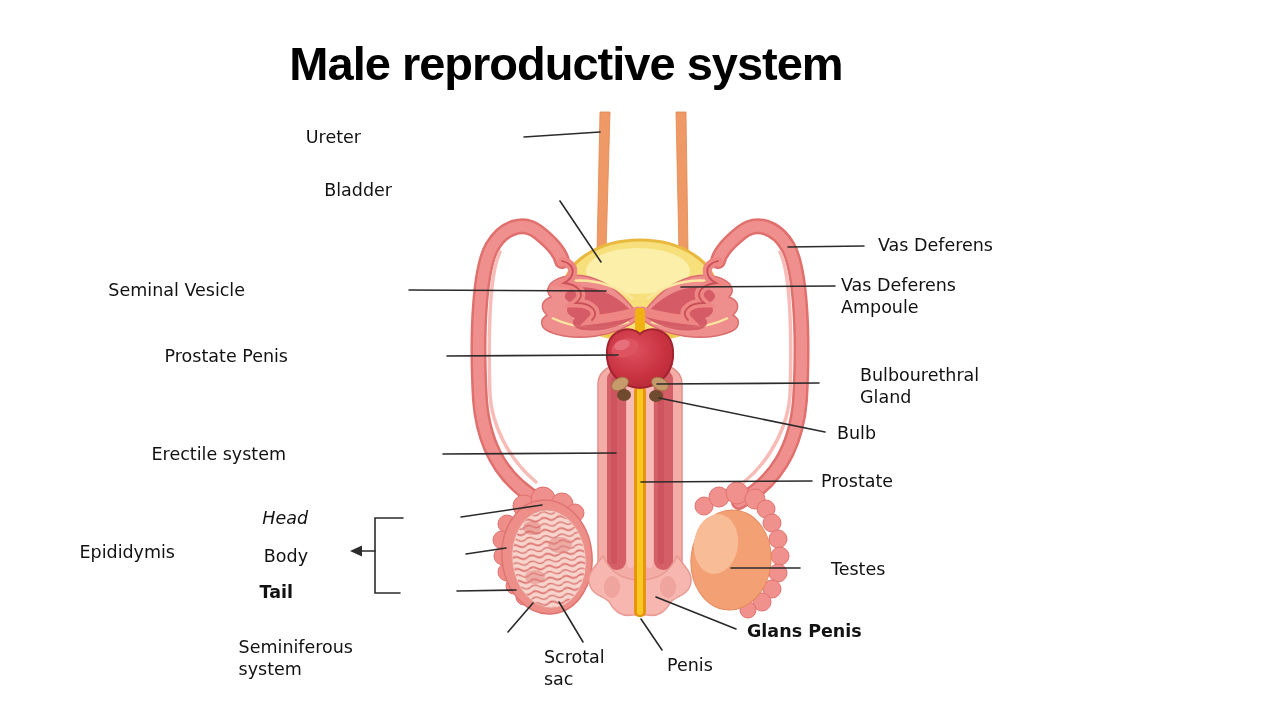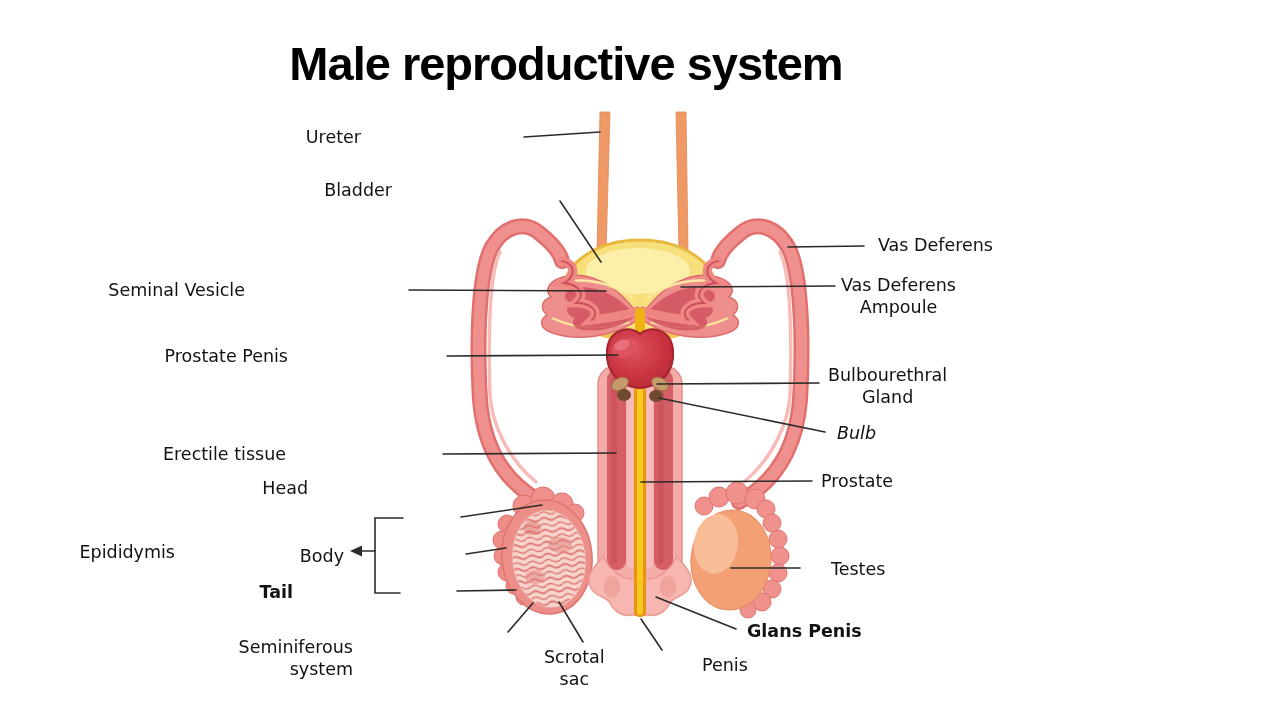--- a/index.html
+++ b/index.html
@@ -2,22 +2,22 @@
 <html><head>
 <meta charset="utf-8">
 <style>
   html,body{margin:0;padding:0;background:#fff;}
   .stage{position:relative;width:1132px;height:720px;background:#ffffff;overflow:hidden;
          font-family:"DejaVu Sans",sans-serif;}
   .title{position:absolute;left:0;right:0;top:36px;text-align:center;
          font-family:"Liberation Sans",sans-serif;font-weight:800;font-size:47px;
          letter-spacing:-1px;color:#000;}
   .lbl{position:absolute;font-size:17.5px;line-height:22px;color:#121212;
-       white-space:pre-line;text-align:center;}
-  .r{text-align:right;}
+       white-space:pre-line;}
+  .r{}
   svg{position:absolute;left:0;top:0;}
 </style>
 </head>
 <body>
 
 <div class="stage">
 
   <svg width="1280" height="720" viewBox="0 0 1280 720">
     <defs>
       <pattern id="tub" width="16" height="12" patternUnits="userSpaceOnUse">
@@ -161,34 +161,34 @@
       <polygon points="350,551 362,545.5 362,556.5" fill="#2b2b2b" stroke="none"></polygon>
     </g>
   </svg>
 
   <div class="title">Male reproductive system</div>
 
   <div class="lbl r" style="right:771px;top:126px;">Ureter</div>
   <div class="lbl r" style="right:740px;top:179px;">Bladder</div>
   <div class="lbl r" style="right:887px;top:279px;margin-left:7px;">Seminal Vesicle</div>
   <div class="lbl r" style="right:844px;top:345px;">Prostate Penis</div>
-  <div class="lbl r" style="right:846px;top:443px;">Erectile tissue</div>
+  <div class="lbl r" style="right:846px;top:443px;">Erectile system</div>
   <div class="lbl r" style="right:957px;top:541px;">Epididymis</div>
-  <div class="lbl r" style="right:824px;top:477px;">Head</div>
-  <div class="lbl r" style="right:788px;top:545px;">Body</div>
+  <div class="lbl r" style="right:824px;top:507px;font-style:italic;">Head</div>
+  <div class="lbl r" style="right:824px;top:545px;">Body</div>
   <div class="lbl r" style="right:839px;top:581px;font-weight:bold;">Tail</div>
   <div class="lbl r" style="right:779px;top:636px;">Seminiferous
 system</div>
   <div class="lbl" style="left:544px;top:646px;">Scrotal
 sac</div>
 
   <div class="lbl" style="left:878px;top:234px;">Vas Deferens</div>
   <div class="lbl" style="left:841px;top:274px;">Vas Deferens
 Ampoule</div>
-  <div class="lbl" style="left:828px;top:364px;">Bulbourethral
+  <div class="lbl" style="left:860px;top:364px;">Bulbourethral
 Gland</div>
-  <div class="lbl" style="left:837px;top:422px;font-style:italic;">Bulb</div>
+  <div class="lbl" style="left:837px;top:422px;">Bulb</div>
   <div class="lbl" style="left:821px;top:470px;">Prostate</div>
   <div class="lbl" style="left:831px;top:558px;">Testes</div>
   <div class="lbl" style="left:747px;top:620px;font-weight:bold;">Glans Penis</div>
-  <div class="lbl" style="left:667px;top:654px;margin-left:35px;">Penis</div>
+  <div class="lbl" style="left:667px;top:654px;">Penis</div>
 
 </div>
 
 </body></html>

